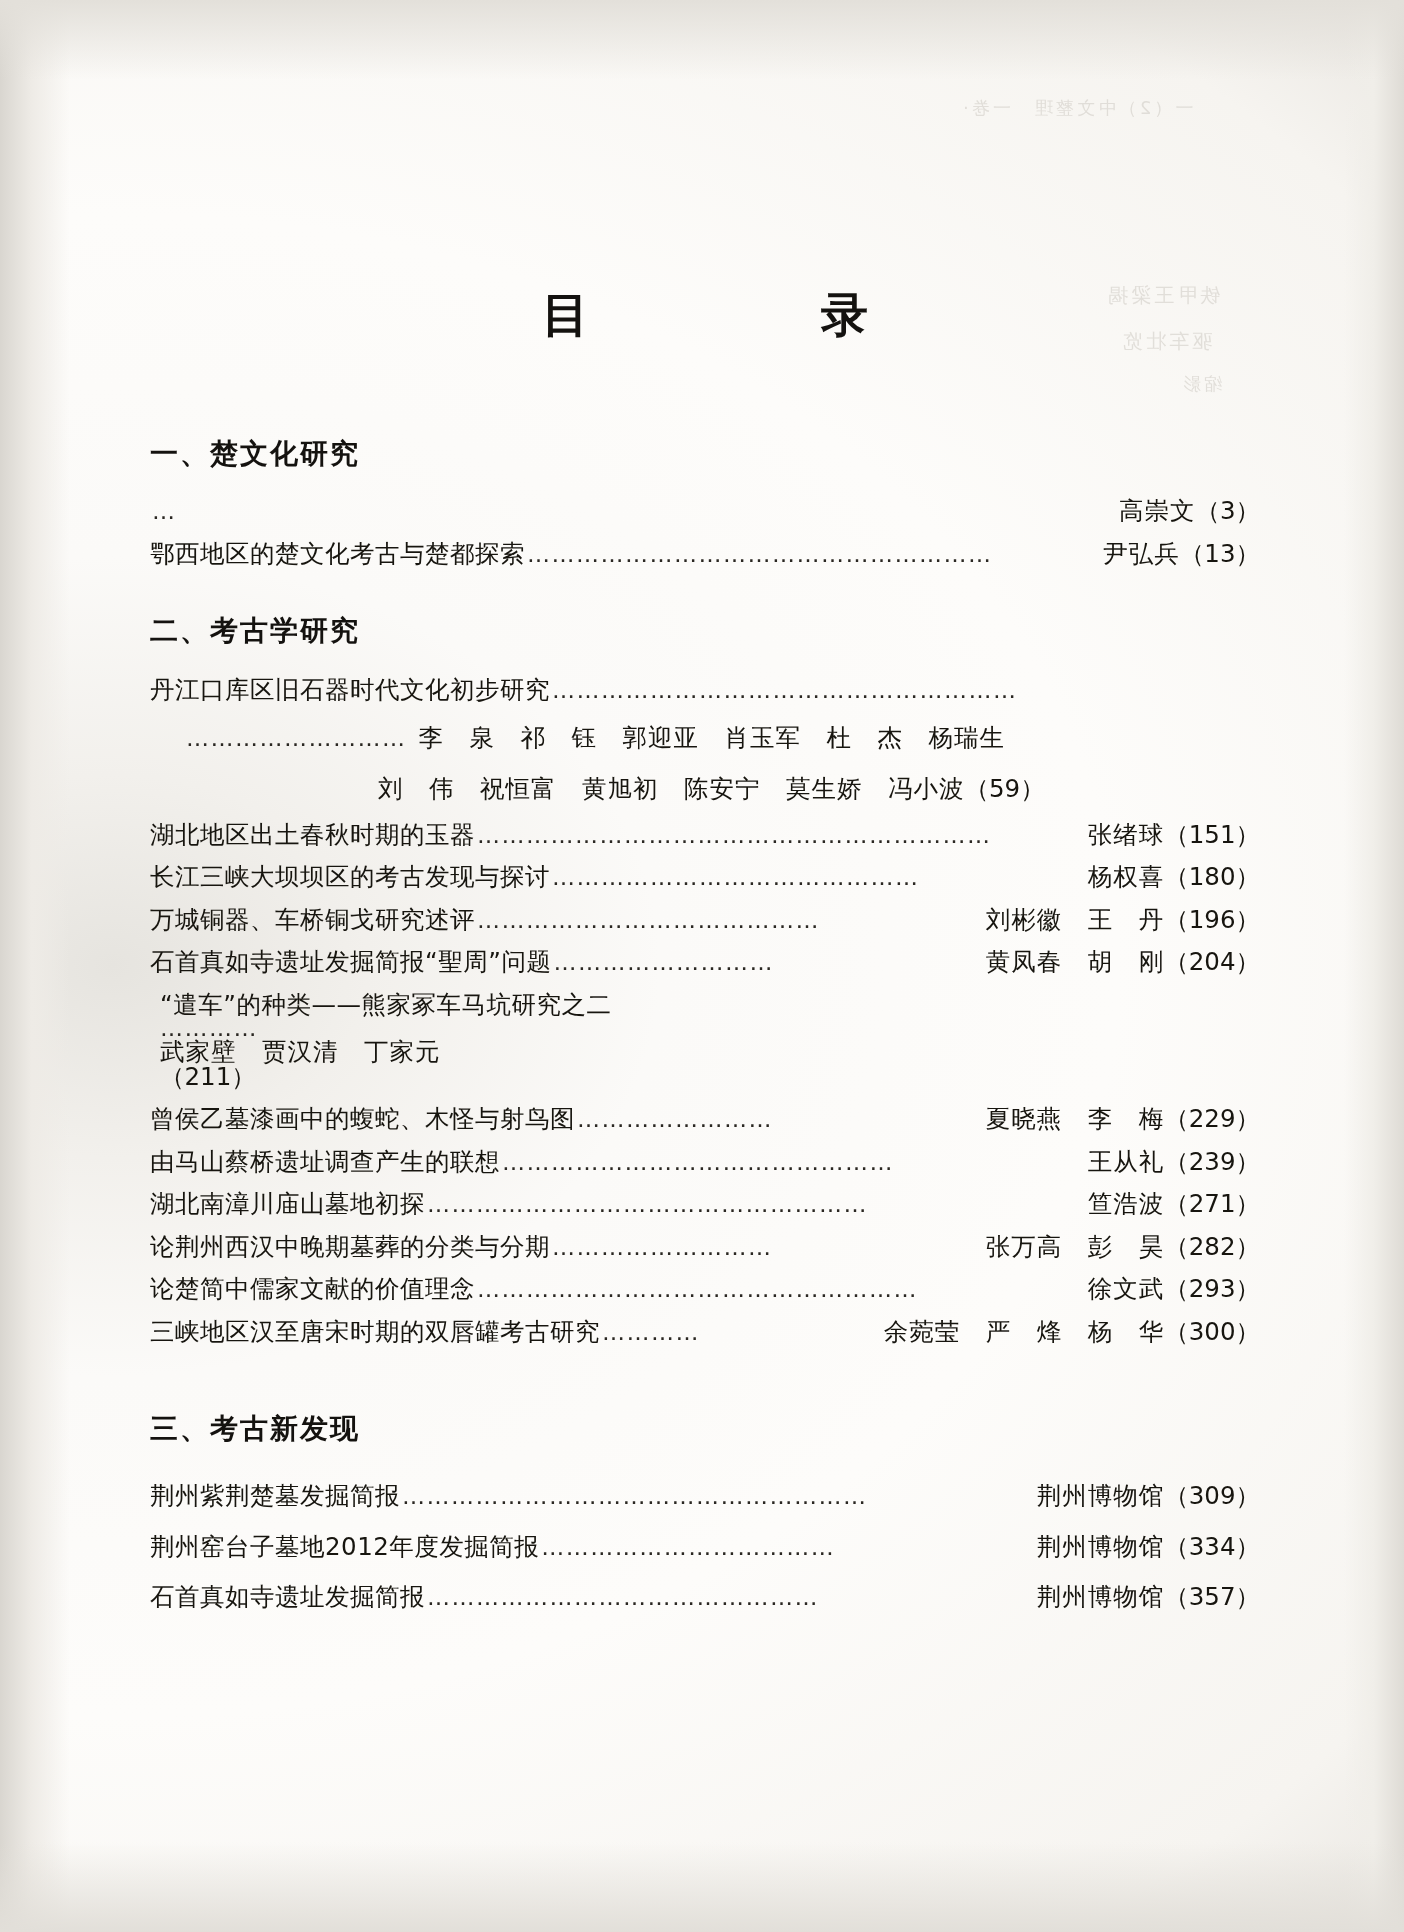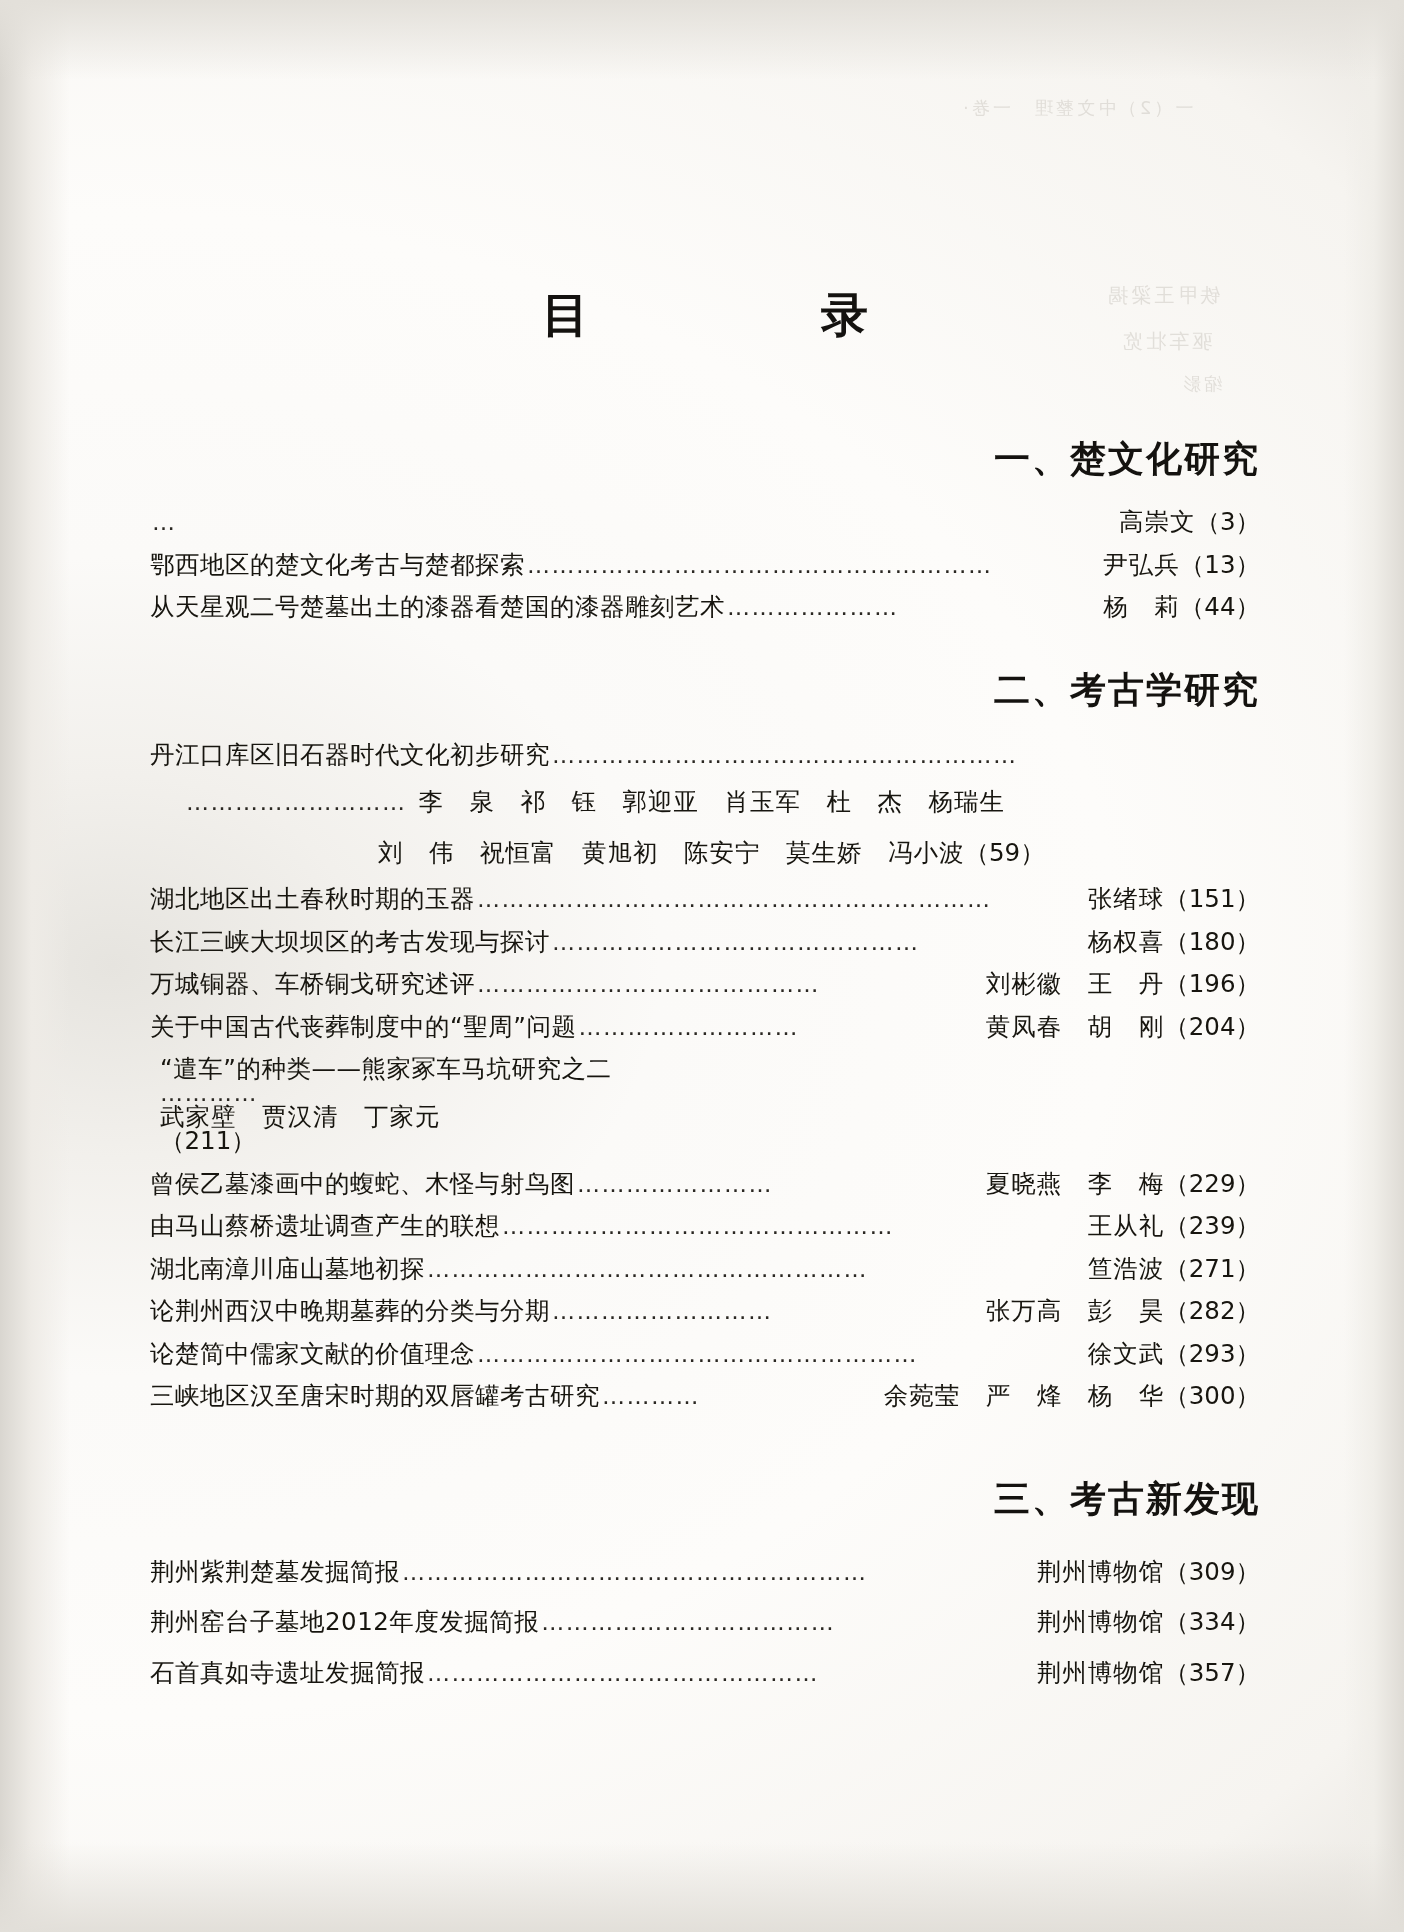--- a/index.html
+++ b/index.html
@@ -80,22 +80,22 @@
     font-size: 47px;
     font-weight: bold;
     letter-spacing: 46px;
     text-indent: 46px;
     color: #14120f;
     margin-top: 272px;
     font-family: "DejaVu Serif", "Liberation Serif", serif;
   }
 
   .section-head {
-    text-align: right;
-    font-size: 36px;
+    text-align: left;
+    font-size: 28px;
     font-weight: bold;
     color: #14120f;
     letter-spacing: 2px;
     font-family: "DejaVu Sans", "Liberation Sans", sans-serif;
   }
   .sec1 { margin-top: 88px; }
   .sec2 { margin-top: 46px; }
   .sec3 { margin-top: 48px; }
 
   .entries { margin-top: 26px; }
@@ -185,26 +185,20 @@
       </div>
 
       <div class="entry">
         <span class="t">鄂西地区的楚文化考古与楚都探索</span>
         <span class="dots">…………………………………………………</span>
         <span class="auth">尹弘兵</span>
         <span class="pg">（13）</span>
       </div>
 
 
-      <div class="entry">
-        <span class="t">从天星观二号楚墓出土的漆器看楚国的漆器雕刻艺术</span>
-        <span class="dots">…………………</span>
-        <span class="auth">杨　莉</span>
-        <span class="pg">（44）</span>
-      </div>
     </div>
 
     <div class="section-head sec2">二、考古学研究</div>
     <div class="entries e2">
 
       <div class="entry">
         <span class="t">丹江口库区旧石器时代文化初步研究</span>
         <span class="dots">…………………………………………………</span>
       </div>
       <div class="cont">
@@ -233,21 +227,21 @@
       </div>
 
       <div class="entry">
         <span class="t">万城铜器、车桥铜戈研究述评</span>
         <span class="dots">……………………………………</span>
         <span class="auth">刘彬徽　王　丹</span>
         <span class="pg">（196）</span>
       </div>
 
       <div class="entry">
-        <span class="t">关于中国古代丧葬制度中的“聖周”问题</span>
+        <span class="t">石首真如寺遗址发掘简报“聖周”问题</span>
         <span class="dots">………………………</span>
         <span class="auth">黄凤春　胡　刚</span>
         <span class="pg">（204）</span>
       </div>
 
       <div class="entry quoted">
         <span class="t">“遣车”的种类——熊家冢车马坑研究之二</span>
         <span class="dots">…………</span>
         <span class="auth">武家壁　贾汉清　丁家元</span>
         <span class="pg">（211）</span>

